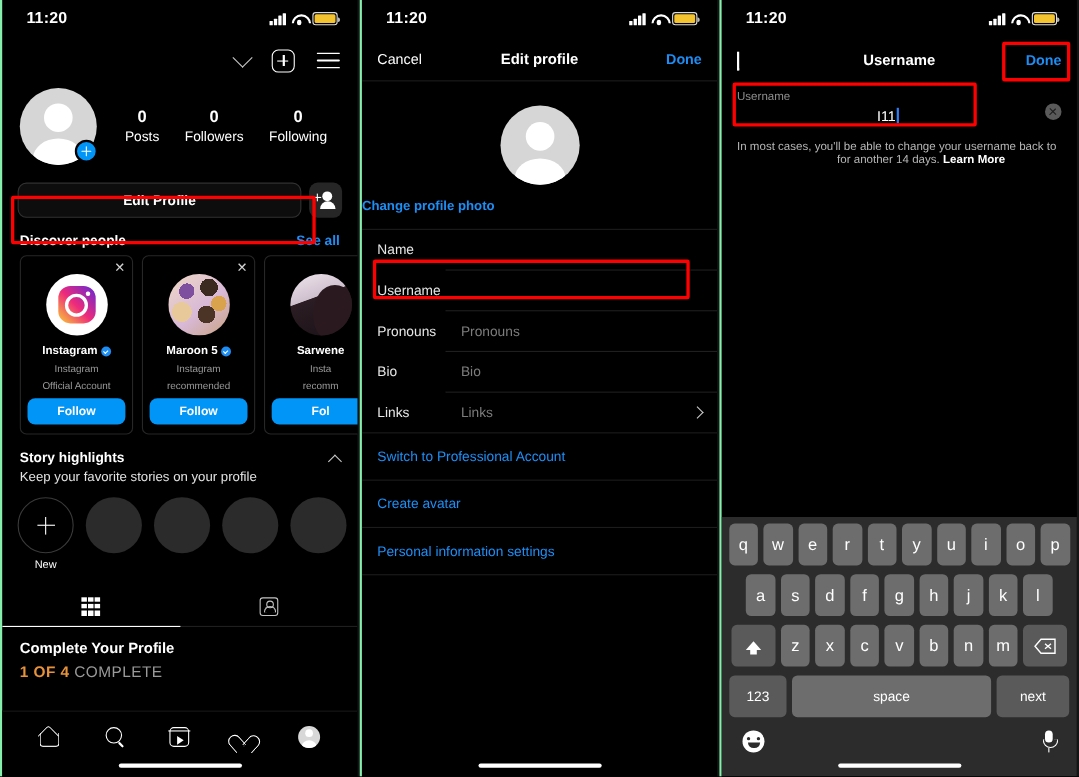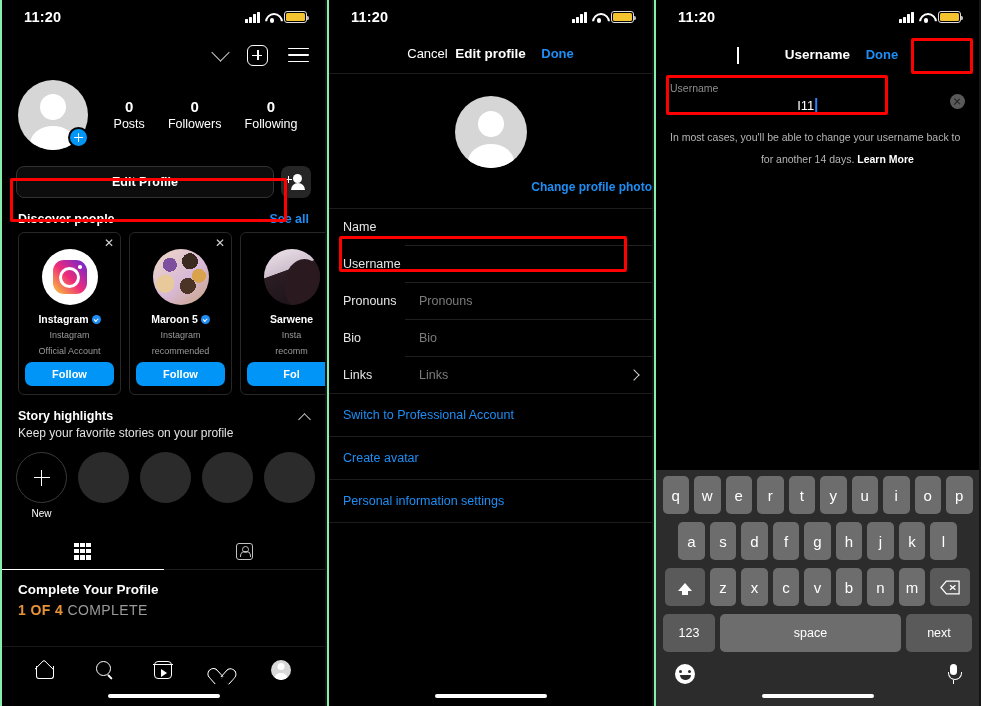--- a/index.html
+++ b/index.html
@@ -180,25 +180,25 @@
   .heart-ic::before,.heart-ic::after{content:"";position:absolute;top:1px;width:9.5px;height:14px;background:transparent;border:1.7px solid #fff;border-radius:6px 6px 0 0;}
   .heart-ic::before{left:0;transform:rotate(-42deg);transform-origin:bottom right;border-bottom:none;}
   .heart-ic::after{right:0;transform:rotate(42deg);transform-origin:bottom left;border-bottom:none;}
   .nav-av{width:20px;height:20px;border-radius:50%;background:#d8d8d8;position:relative;overflow:hidden;}
   .nav-av::before{content:"";position:absolute;left:50%;top:3.5px;transform:translateX(-50%);width:7px;height:7px;border-radius:50%;background:#fff;}
   .nav-av::after{content:"";position:absolute;left:50%;bottom:-3px;transform:translateX(-50%);width:13px;height:10px;border-radius:50%;background:#fff;}
 
   .homebar{position:absolute;left:50%;transform:translateX(-50%);bottom:8px;width:112px;height:4px;border-radius:3px;background:#fff;z-index:30;}
 
   
-  .navhdr{height:40px;display:flex;align-items:center;justify-content:center;padding:0 4px;border-bottom:1px solid #1c1c1c;}
+  .navhdr{height:40px;display:flex;align-items:center;justify-content:space-between;padding:0 14px;border-bottom:1px solid #1c1c1c;}
   .navhdr .side{font-size:13px;color:#fff;min-width:48px;}
   .navhdr .side.r{text-align:right;color:#1e8ef5;font-weight:bold;}
   .navhdr .ttl{font-size:13.5px;color:#fff;font-weight:bold;}
-  .p2-photo{padding:22px 0 14px 0;text-align:right;border-bottom:1px solid #1c1c1c;}
+  .p2-photo{padding:22px 0 14px 0;text-align:left;border-bottom:1px solid #1c1c1c;}
   .p2-av{width:72px;height:72px;border-radius:50%;background:#d6d6d6;margin:0 auto;position:relative;overflow:hidden;}
   .p2-av::before{content:"";position:absolute;left:50%;top:15px;transform:translateX(-50%);width:26px;height:26px;border-radius:50%;background:#fff;}
   .p2-av::after{content:"";position:absolute;left:50%;bottom:-12px;transform:translateX(-50%);width:46px;height:36px;border-radius:50%;background:#fff;}
   .p2-change{color:#1e8ef5;font-size:12px;font-weight:bold;margin-top:12px;}
   .frow{display:flex;align-items:center;height:36px;padding:0 14px;}
   .frow .k{color:#e6e6e6;font-size:12.5px;width:76px;flex:0 0 76px;}
   .frow .v{color:#7c7c7c;font-size:12.5px;flex:1;}
   .frow-b{border-bottom:1px solid #1f1f1f;margin-left:76px;}
   .chev-r{width:8px;height:8px;border-right:1.6px solid #cfcfcf;border-top:1.6px solid #cfcfcf;transform:rotate(45deg);}
   .grp-sep{height:1px;background:#1c1c1c;}
@@ -208,21 +208,21 @@
   .back-ic{width:11px;height:11px;border-left:2px solid #fff;border-bottom:2px solid #fff;transform:rotate(45deg);}
   .uname-field{padding:8px 14px 4px 14px;display:flex;align-items:flex-start;}
   .uf-inner{flex:1;}
   .uf-label{color:#8e8e8e;font-size:10.5px;}
   .uf-value{color:#fff;font-size:13px;text-align:center;margin-top:4px;position:relative;display:inline-block;left:50%;transform:translateX(-50%);}
   .caret{display:inline-block;width:1.5px;height:14px;background:#2f7ef7;vertical-align:-2px;margin-left:1px;}
   .clear-ic{width:15px;height:15px;border-radius:50%;background:#5a5a5a;position:relative;margin-top:12px;margin-left:6px;flex:0 0 15px;}
   .clear-ic::before,.clear-ic::after{content:"";position:absolute;left:3.2px;top:6.9px;width:8.4px;height:1.4px;background:#1e1e1e;}
   .clear-ic::before{transform:rotate(45deg);}
   .clear-ic::after{transform:rotate(-45deg);}
-  .helper{padding:8px 14px 0 14px;color:#b5b5b5;font-size:10.5px;line-height:22px;}
+  .helper{padding:8px 14px 0 14px;color:#b5b5b5;font-size:10.5px;line-height:12px;}
   .helper b{color:#fff;}
 
   .kbd{position:absolute;left:0;right:0;bottom:0;background:#2c2c2c;padding:6px 3px 0 3px;height:236px;}
   .krow{display:flex;justify-content:center;gap:5px;margin-bottom:8px;}
   .key{
     background:#6d6d6d;color:#fff;border-radius:5px;height:38px;width:26.5px;
     display:flex;align-items:center;justify-content:center;font-size:15px;
   }
   .krow.r2{padding:0 13px;}
   .key.num{width:52px;background:#5a5a5a;font-size:12.5px;}

